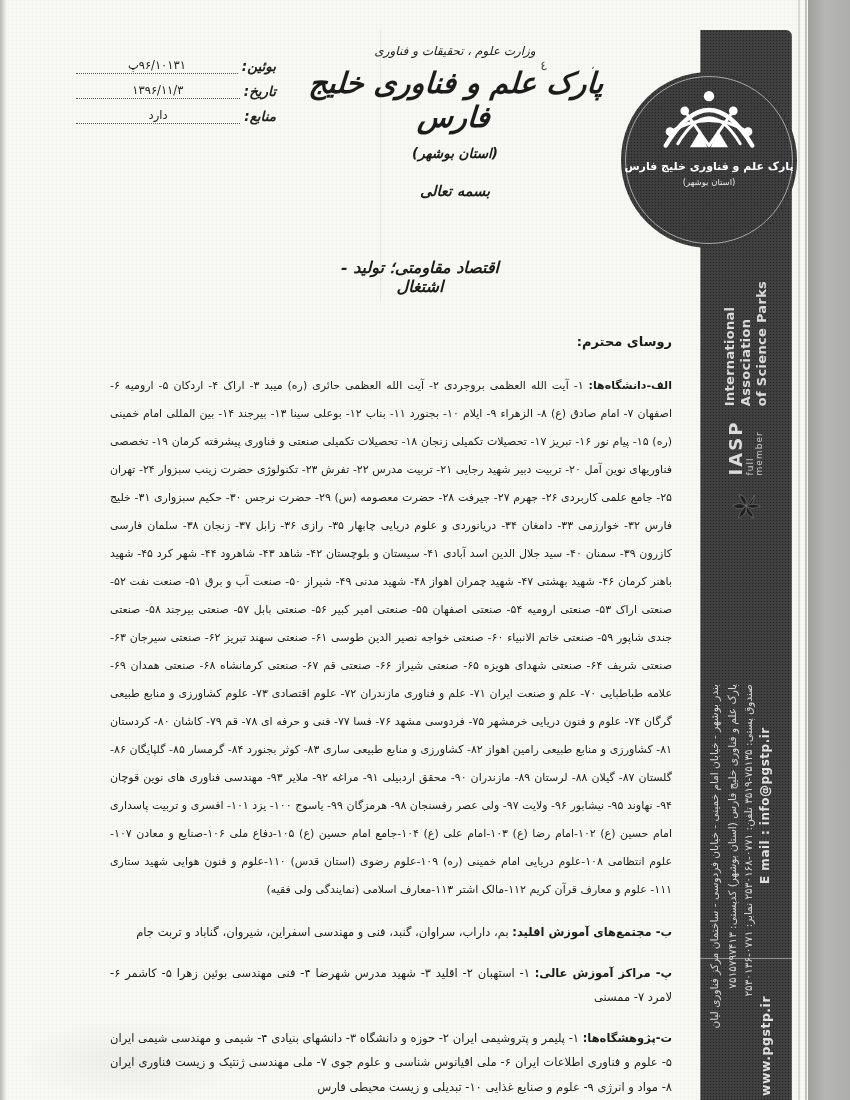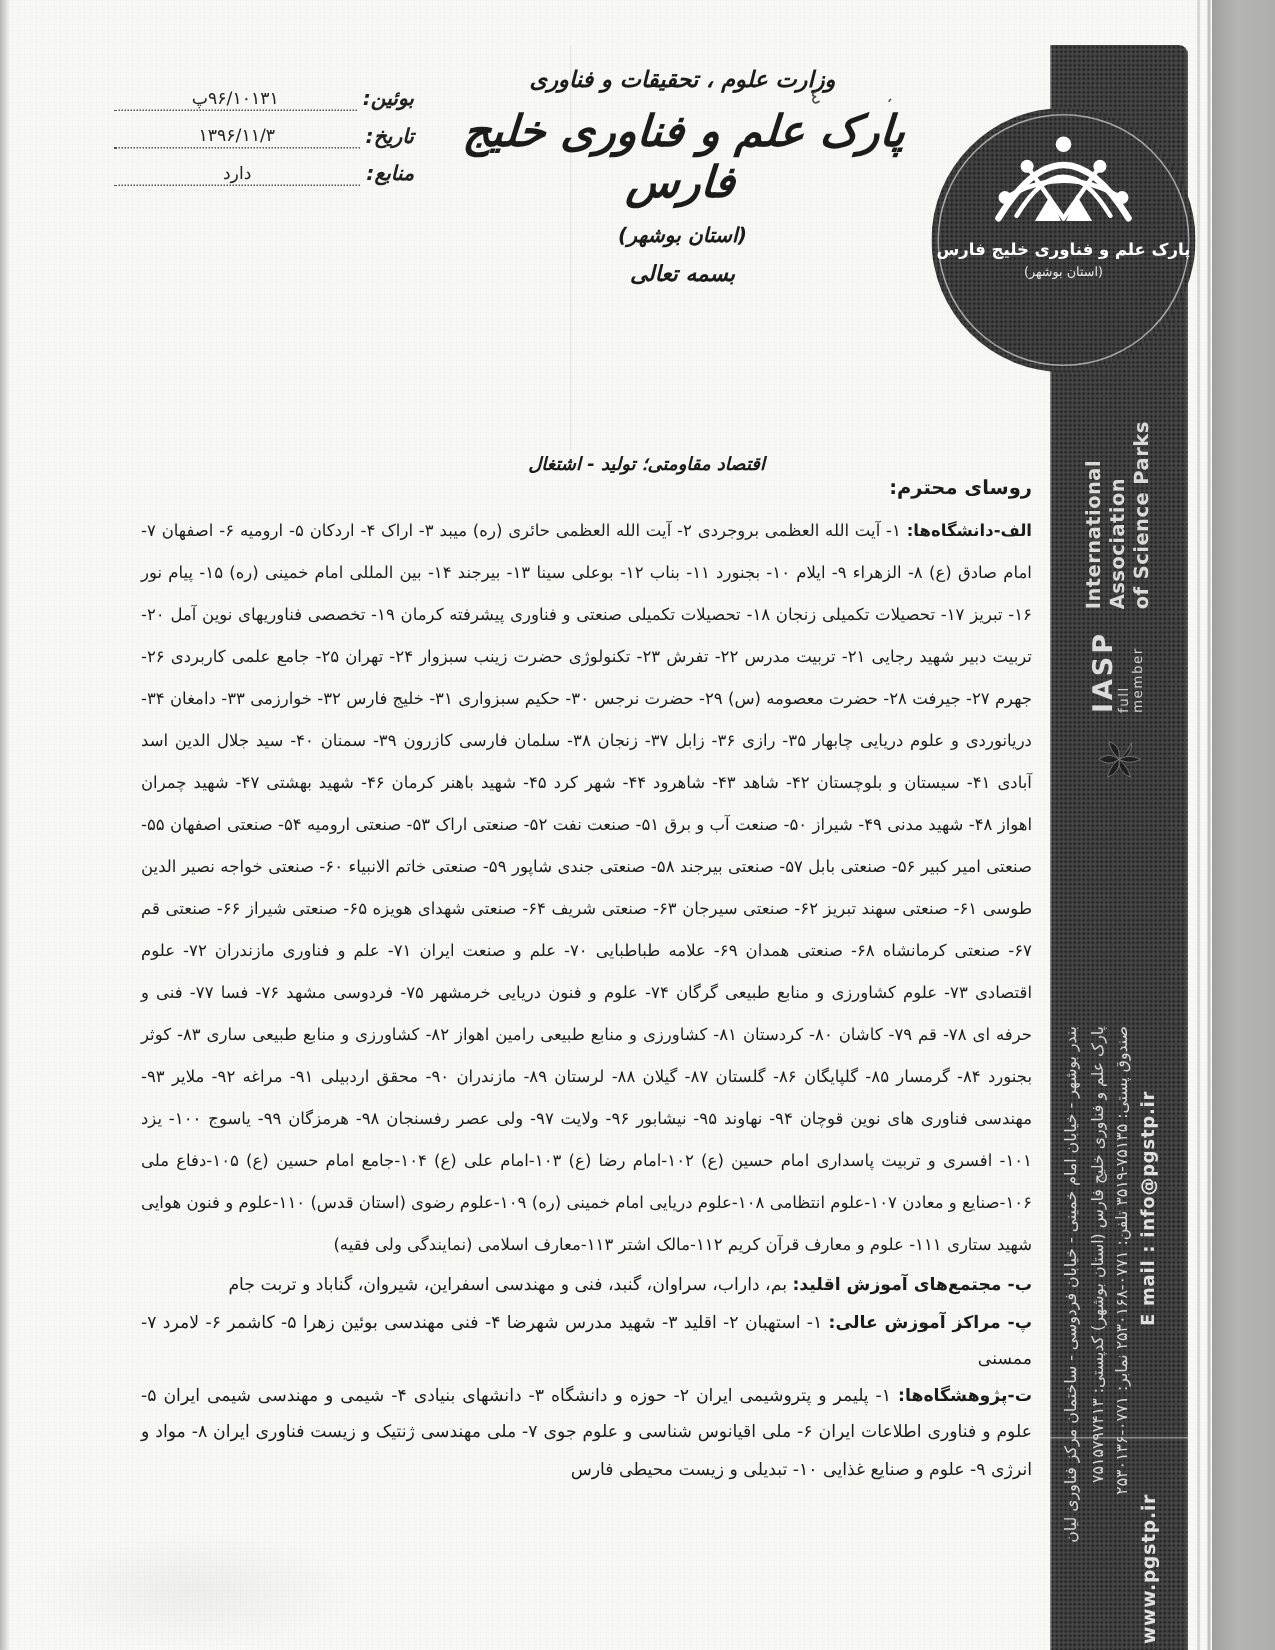--- a/index.html
+++ b/index.html
@@ -22,26 +22,26 @@
 
   
   .meta{position:absolute;left:76px;top:58px;width:200px;direction:rtl;color:#222;}
   .meta-row{display:flex;align-items:flex-end;margin-bottom:9px;}
   .meta-label{font-style:italic;font-weight:bold;font-size:13.5px;white-space:nowrap;margin-left:4px;}
   .meta-value{flex:1;border-bottom:1px dotted #555;text-align:center;font-size:11.5px;
               padding-bottom:1px;}
 
   
   .center-head{position:absolute;left:290px;top:44px;width:330px;text-align:center;color:#1c1c1c;direction:rtl;}
-  .ministry{font-size:15px;font-weight:bold;font-style:italic;}
+  .ministry{font-size:12px;font-weight:normal;font-style:italic;}
   .org-title{font-size:29px;font-weight:bold;font-style:italic;margin-top:8px;transform:skewX(-4deg);}
   .province{font-size:13.5px;font-weight:bold;font-style:italic;margin-top:11px;}
-  .besmele{font-size:14.5px;font-weight:bold;font-style:italic;margin-top:10px;}
-  .slogan{position:absolute;left:330px;top:258px;width:180px;
-          font-size:12px;font-weight:bold;font-style:italic;color:#1c1c1c;direction:rtl;margin-top:44px;}
+  .besmele{font-size:14.5px;font-weight:bold;font-style:italic;margin-top:22px;}
+  .slogan{position:absolute;left:330px;top:258px;width:180px;text-align:center;
+          font-size:16px;font-weight:bold;font-style:italic;color:#1c1c1c;direction:rtl;}
   .mark1{position:absolute;left:540px;top:58px;font-size:13px;color:#4c4c4c;transform:rotate(-12deg);}
   .mark2{position:absolute;left:592px;top:60px;font-size:10px;color:#3c3c3c;transform:rotate(20deg);}
 
   
   .band{position:absolute;left:700px;top:30px;width:92px;height:1070px;
         background-color:#3f3f3f;
         background-image:radial-gradient(rgba(0,0,0,.45) 30%,transparent 32%),
                          radial-gradient(rgba(255,255,255,.05) 30%,transparent 32%);
         background-size:3px 3px;background-position:0 0,1.5px 1.5px;
         border-radius:0 6px 0 0;
@@ -73,21 +73,21 @@
   .iasp-member{font-size:9px;color:#cfcfcd;letter-spacing:1px;}
   .assoc-col{display:flex;flex-direction:column;line-height:16px;}
   .assoc-col span{font-size:13px;font-weight:bold;color:#dadad8;letter-spacing:.3px;}
   .c1{left:708px;top:684px;} .c2{left:726px;top:684px;} .c3{left:742px;top:684px;}
   .c-email{left:758px;top:884px;font-size:12px;font-weight:bold;letter-spacing:.5px;}
   .c-web{left:758px;top:1096px;font-size:12.5px;font-weight:bold;letter-spacing:.5px;}
 
   
   .letter-body{position:absolute;left:94px;top:312px;width:594px;direction:rtl;
                color:#1b1b1b;text-align:justify;}
-  .letter-body p{margin:0;}
+  .letter-body p{margin:16px;}
   .greeting{font-weight:bold;font-size:13px;line-height:28px;}
   .sec-main{font-size:11px;line-height:28px;}
   .sec-small{font-size:11.5px;line-height:24.5px;}
   .lead{font-weight:bold;}
 </style>
 </head>
 <body>
 
 <div class="page">
   <div class="crease"></div>

